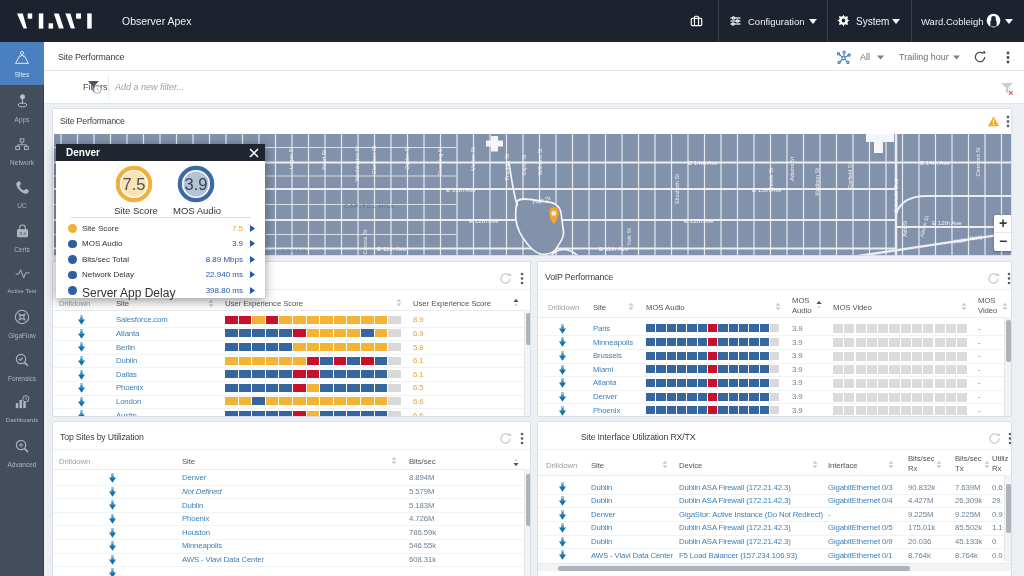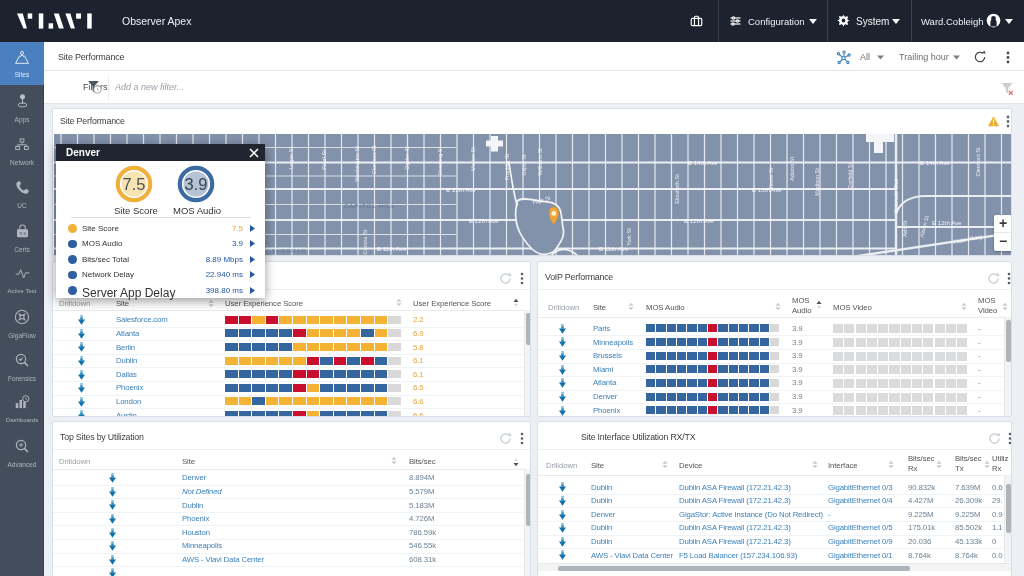--- a/index.html
+++ b/index.html
@@ -404,21 +404,21 @@
         <i class="sY" style="width:12.6px; margin-right:1px; height:8px;"></i>
         <i class="sY" style="width:12.6px; margin-right:1px; height:8px;"></i>
         <i class="sY" style="width:12.6px; margin-right:1px; height:8px;"></i>
         <i class="sY" style="width:12.6px; margin-right:1px; height:8px;"></i>
         <i class="sY" style="width:12.6px; margin-right:1px; height:8px;"></i>
         <i class="sY" style="width:12.6px; margin-right:1px; height:8px;"></i>
         <i class="sY" style="width:12.6px; margin-right:1px; height:8px;"></i>
         <i class="sY" style="width:12.6px; margin-right:1px; height:8px;"></i>
         <i class="sG" style="width:13px; height:8px;"></i>
       </div>
-      <div class="val" style="left:360px; top:53.3px; color:#e9a23b;">2.2</div>
+      <div class="val" style="left:360px; top:53.3px; color:#e9a23b;">8.9</div>
       <svg class="abs" style="left:25.3px; top:66.7px;" width="7" height="10" viewBox="0 0 7 9.5">
         <rect x="2.2" y="0" width="2.6" height="1.5" fill="#63aed1"></rect>
         <rect x="2.2" y="2" width="2.6" height="2.5" fill="#2e89ba"></rect>
         <polygon points="0,4.2 7,4.2 3.5,9.4" fill="#1172ad"></polygon>
       </svg>
       <div class="site" style="left:63px; top:66.9px;">Atlanta</div>
       <div class="bar" style="left:172px; top:67.39999999999999px; height:8px;">
         <i class="sB" style="width:12.6px; margin-right:1px; height:8px;"></i>
         <i class="sB" style="width:12.6px; margin-right:1px; height:8px;"></i>
         <i class="sB" style="width:12.6px; margin-right:1px; height:8px;"></i>

